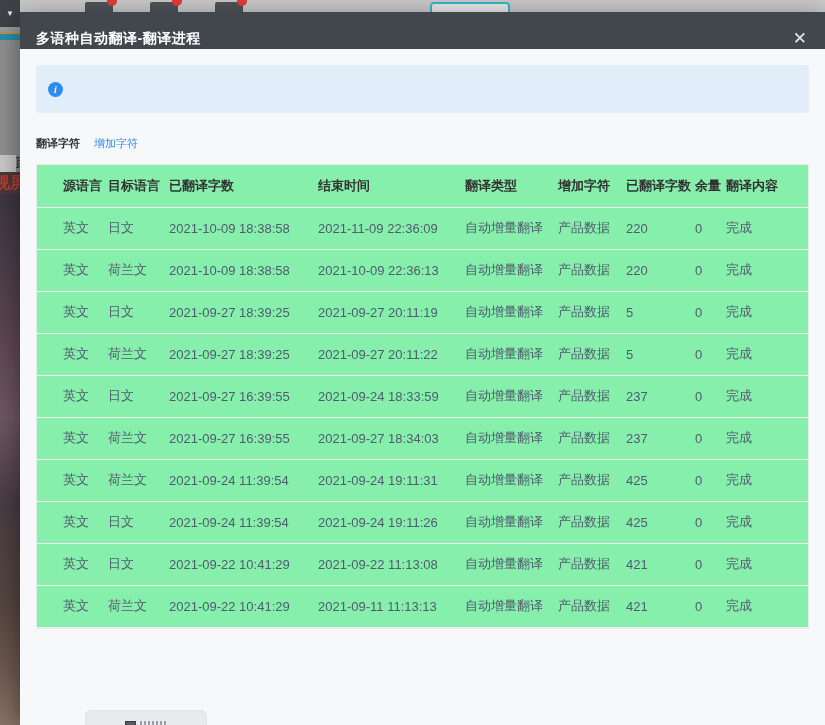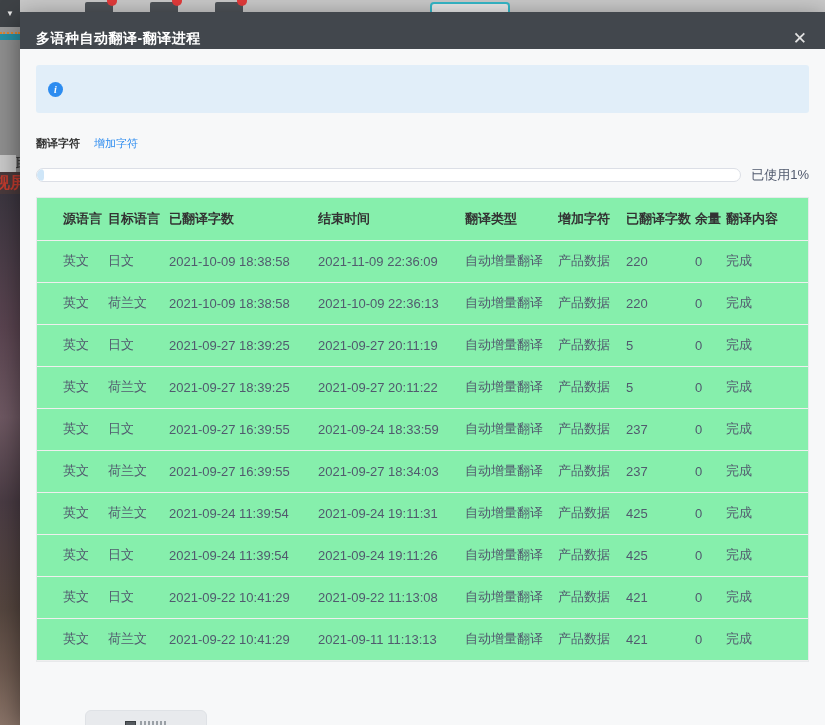--- a/index.html
+++ b/index.html
@@ -119,26 +119,20 @@
 
     <div class="alert">
       <span class="info-icon">i</span>
     </div>
 
     <div class="quota-row">
       <span class="quota-label">翻译字符</span>
       <a class="add-link">增加字符</a>
     </div>
 
-    <div class="progress-row">
-      <div class="progress-track">
-        <div class="progress-fill" style="width: 1%;"></div>
-      </div>
-      <span class="used-text">已使用1%</span>
-    </div>
 
     <div class="card">
       <table>
         <colgroup>
           <col style="width:71px">
             <col style="width:61px">
             <col style="width:149px">
           <col style="width:147px">
             <col style="width:93px">
             <col style="width:68px">

